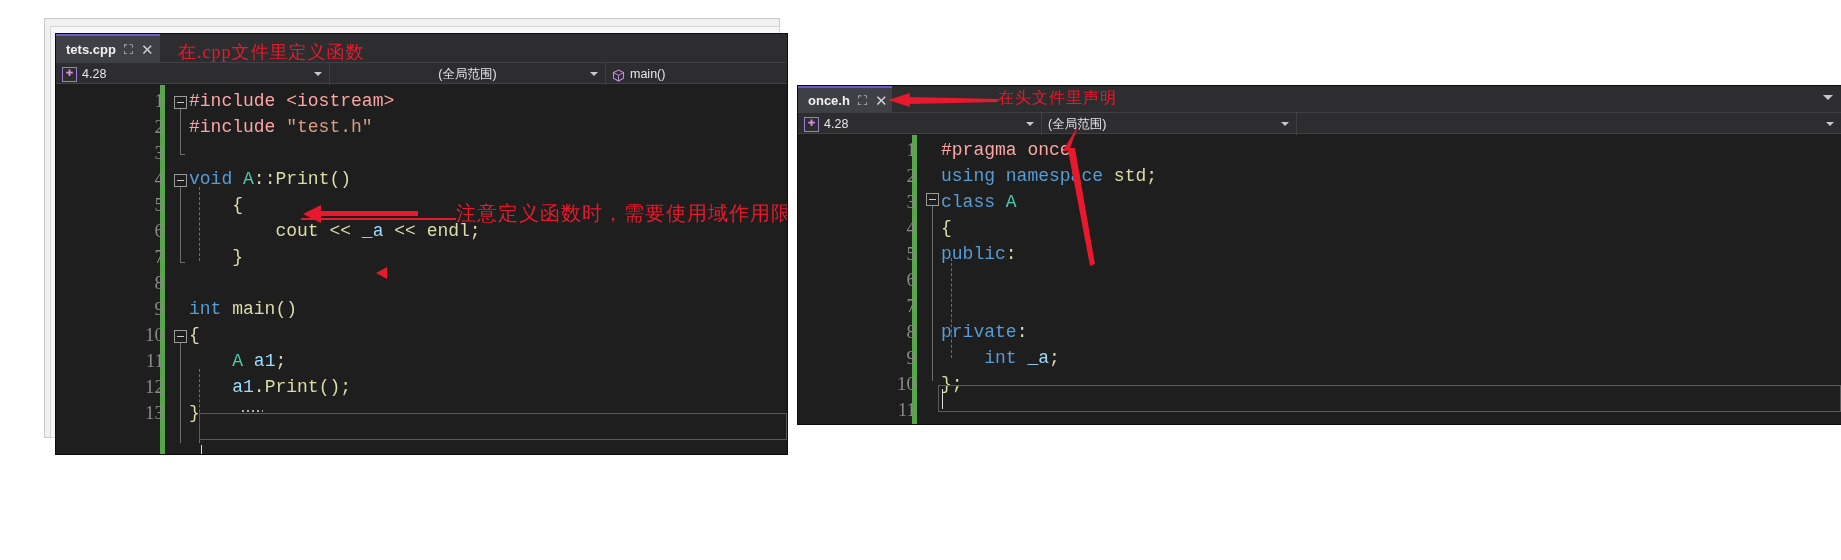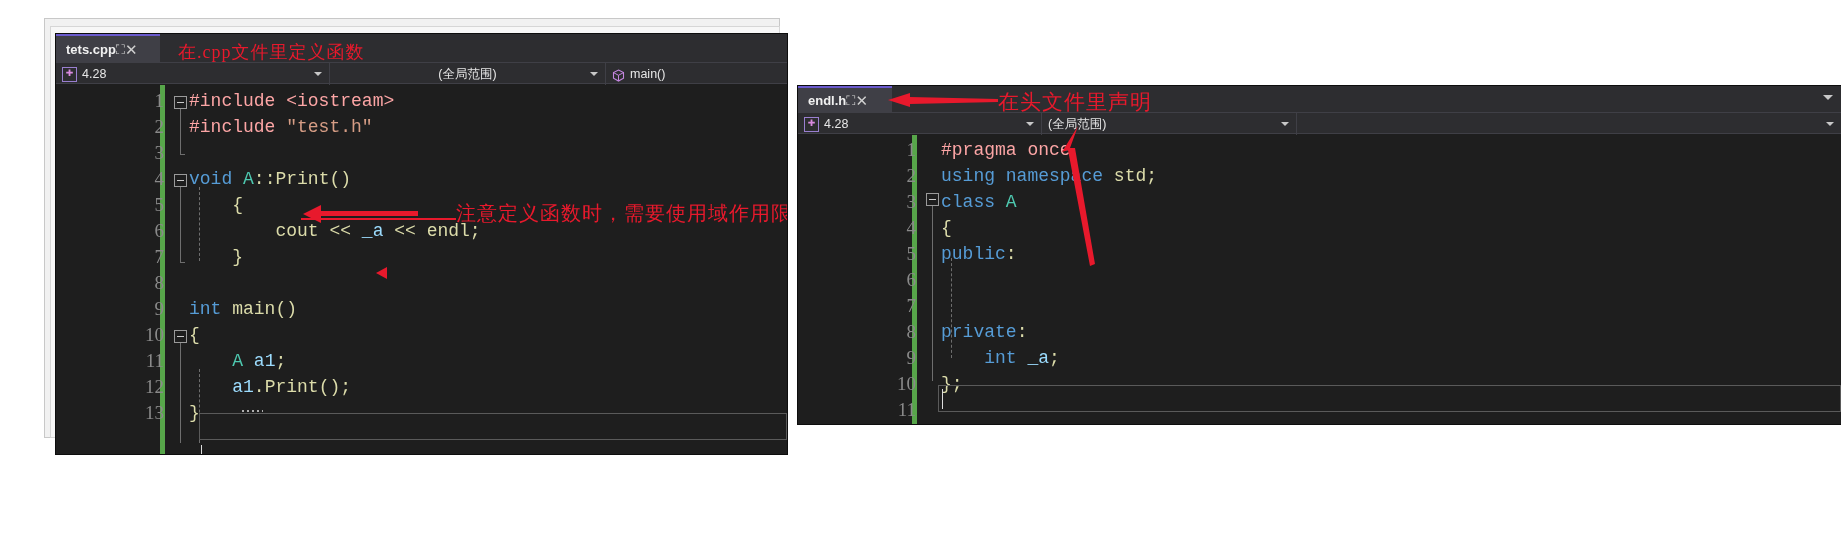--- a/index.html
+++ b/index.html
@@ -9,21 +9,21 @@
   }
 
   
   .vswin{position:absolute;background:#1e1e1e;box-shadow:0 0 0 1px #0d0d0d;}
   .shadow-a{position:absolute;background:#f1f1f1;border:1px solid #c8c8c8;}
   .shadow-b{position:absolute;background:#f7f7f7;border:1px solid #d6d6d6;}
 
   .tabstrip{position:absolute;left:0;top:0;height:28px;width:100%;background:#2d2d30;}
   .tab{
     position:absolute;left:0;top:0;height:28px;background:#3f3f46;
-    display:flex;align-items:center;padding:0 9px 0 10px;
+    display:flex;align-items:center;gap:8px;padding:0 9px 0 10px;
     border-top:2px solid #6a5acd;box-sizing:border-box;
   }
   .tab .tabname{color:#f1f1f1;font-size:13px;font-weight:bold;font-family:"Liberation Sans",sans-serif;white-space:nowrap;}
   .tab .pin, .tab .clos{color:#d0d0d0;font-size:13px;line-height:1;}
   .tab .clos{font-size:15px;}
 
   .navbar{position:absolute;left:0;height:22px;background:#2d2d30;border-top:1px solid #3f3f46;border-bottom:1px solid #3f3f46;display:flex;box-sizing:border-box;}
   .navcell{height:22px;display:flex;align-items:center;gap:5px;padding:0 6px;box-sizing:border-box;border-right:1px solid #3f3f46;position:relative;}
   .navcell .txt{color:#e6e6e6;font-size:12.5px;white-space:nowrap;font-family:"Liberation Sans",sans-serif;}
   .caret{position:absolute;right:7px;top:50%;margin-top:-2px;width:0;height:0;border-left:4px solid transparent;border-right:4px solid transparent;border-top:4px solid #c8c8c8;}
@@ -198,28 +198,28 @@
     <div class="annoclip" style="left:400px;top:115px;width:331px;height:30px;">
       <div class="anno" style="left:0;top:0;">注意定义函数时，需要使用域作用限定符</div>
     </div>
   </div>
 </div>
 
 <div class="vswin" style="left:798px;top:86px;width:1043px;height:338px;">
 
   <div class="tabstrip" style="height:26px;">
     <div class="tab" style="width:94px;height:26px;">
-      <span class="tabname">endl.h</span>
+      <span class="tabname">once.h</span>
       <span class="pin">⛶</span>
       <span class="clos">✕</span>
     </div>
     <div style="position:absolute;right:8px;top:9px;width:0;height:0;border-left:5px solid transparent;border-right:5px solid transparent;border-top:5px solid #c8c8c8;"></div>
   </div>
 
-  <div class="anno" style="left:200px;top:2px;font-size:21px;">在头文件里声明</div>
+  <div class="anno" style="left:200px;top:2px;font-size:16px;">在头文件里声明</div>
 
   <div class="navbar" style="top:26px;width:1043px;">
     <div class="navcell" style="width:244px;">
       <span class="ico-proj">✚</span>
       <span class="txt">4.28</span>
       <span class="caret"></span>
     </div>
     <div class="navcell" style="width:255px;">
       <span class="txt">(全局范围)</span>
       <span class="caret"></span>

